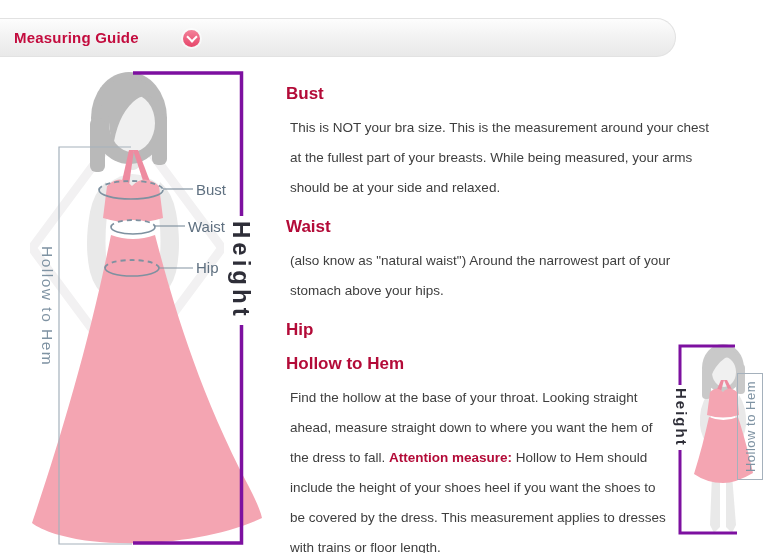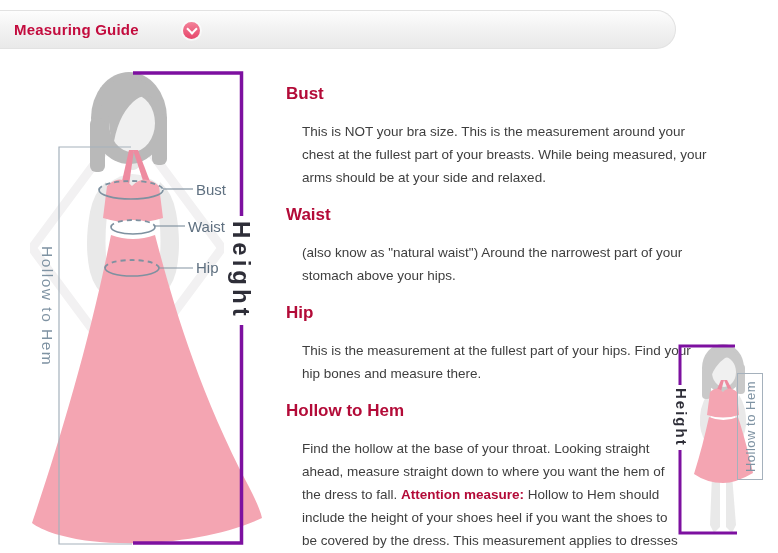--- a/index.html
+++ b/index.html
@@ -4,21 +4,21 @@
 <style>
   html,body { margin:0; padding:0; background:#ffffff; }
   .page {
     position:relative; width:778px; height:553px; overflow:hidden;
     background:#ffffff;
     font-family:"Liberation Sans", sans-serif;
   }
 
   
   .header-bar {
-    position:absolute; left:0; top:10px; width:676px; height:39px;
+    position:absolute; left:0; top:18px; width:676px; height:39px;
     border-radius:0 20px 20px 0;
     background:linear-gradient(180deg,#fdfdfd 0%,#f3f3f3 45%,#e9e9e9 100%);
     border:1px solid #e2e2e2; border-left:none;
     box-sizing:border-box;
     display:flex; align-items:center;
     cursor:pointer;
   }
   .header-title {
     margin-left:14px; font-size:15px; font-weight:bold; color:#c30c3e;
     letter-spacing:0.2px;
@@ -70,21 +70,21 @@
   }
   .hollow-box .v-ccw { font-size:13px; letter-spacing:0.5px; color:#7f93a3; white-space:nowrap; }
 
   
   .sections { position:absolute; left:286px; top:84px; width:437px; }
   .sections h3 {
     margin:14px 0 9px 0; font-size:17px; font-weight:bold; color:#b30b38;
   }
   .sections section:first-child h3 { margin-top:0; }
   .sections p {
-    margin:16px; font-size:13.5px; line-height:23px; color:#3e3e3e;
+    margin:4px; font-size:13.5px; line-height:30px; color:#3e3e3e;
   }
   .sections .narrow { max-width:381px; }
   .attention { color:#b30b38; font-weight:bold; }
 </style>
 </head>
 <body>
 
 <div class="page">
 
   <div class="header-bar">
@@ -143,21 +143,20 @@
     <section>
       <h3>Bust</h3>
       <p>This is NOT your bra size. This is the measurement around your chest at the fullest part of your breasts. While being measured, your arms should be at your side and relaxed.</p>
     </section>
     <section>
       <h3>Waist</h3>
       <p>(also know as "natural waist") Around the narrowest part of your stomach above your hips.</p>
     </section>
     <section>
       <h3>Hip</h3>
-      <p>This is the measurement at the fullest part of your hips. Find your hip bones and measure there.</p>
     </section>
     <section>
       <h3>Hollow to Hem</h3>
       <p class="narrow">
         <span>Find the hollow at the base of your throat. Looking straight ahead, measure straight down to where you want the hem of the dress to fall. </span><strong class="attention">Attention measure:</strong><span> Hollow to Hem should include the height of your shoes heel if you want the shoes to be covered by the dress. This measurement applies to dresses with trains or floor length.</span>
       </p>
     </section>
   </div>
 
   <div class="figure-small">

